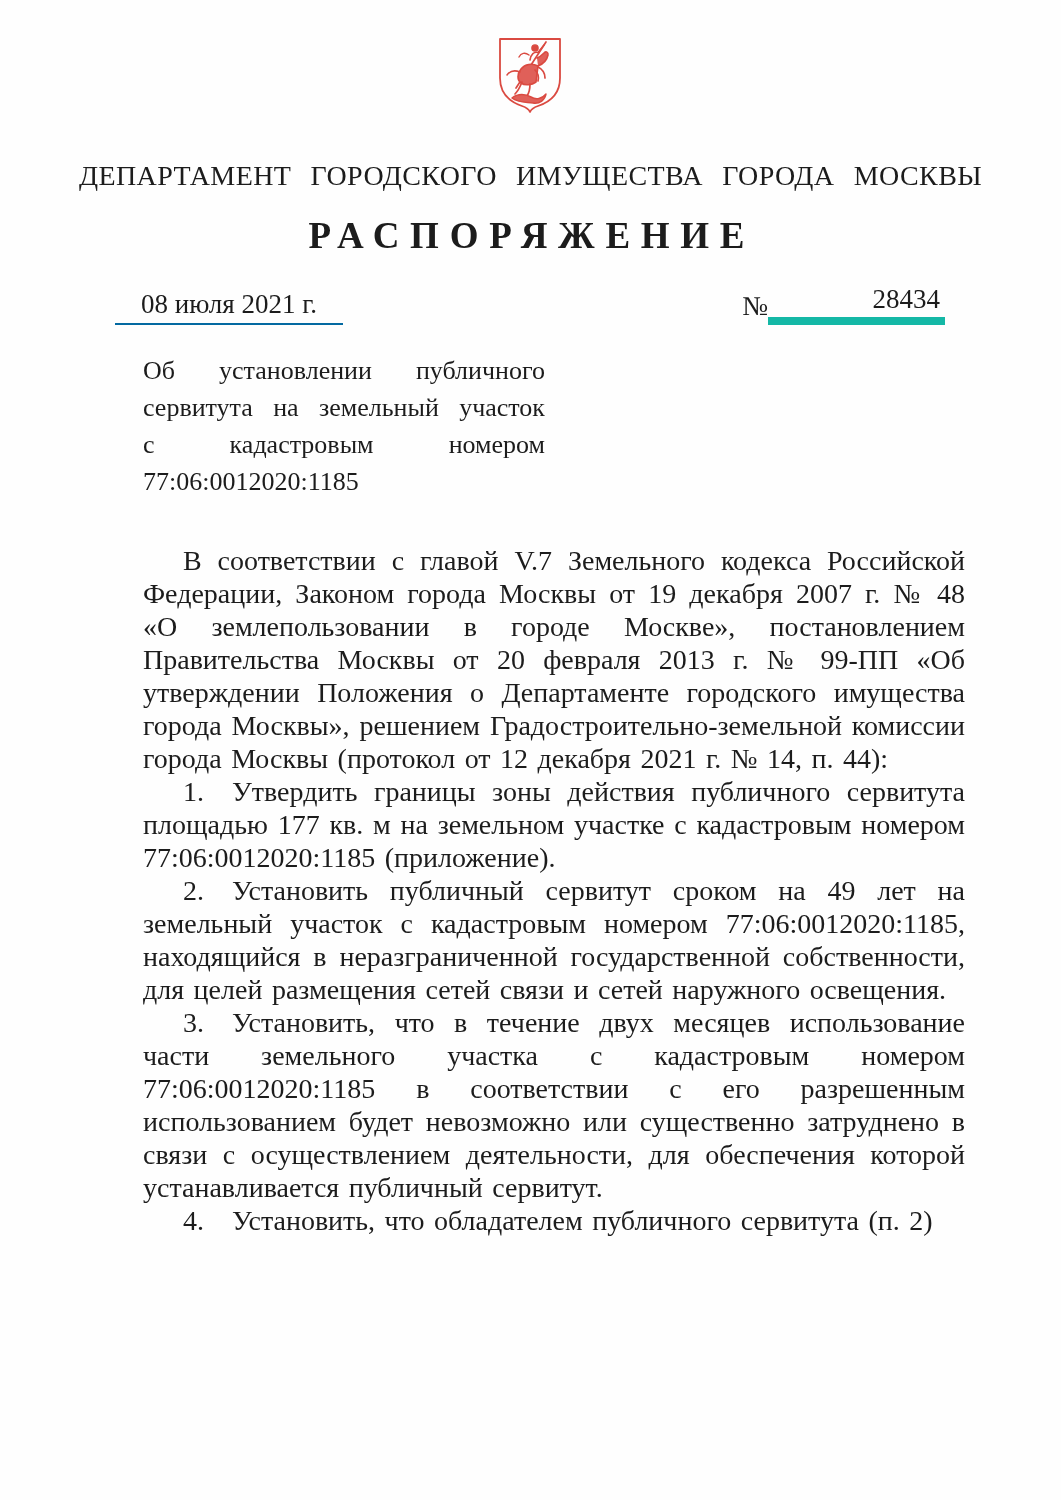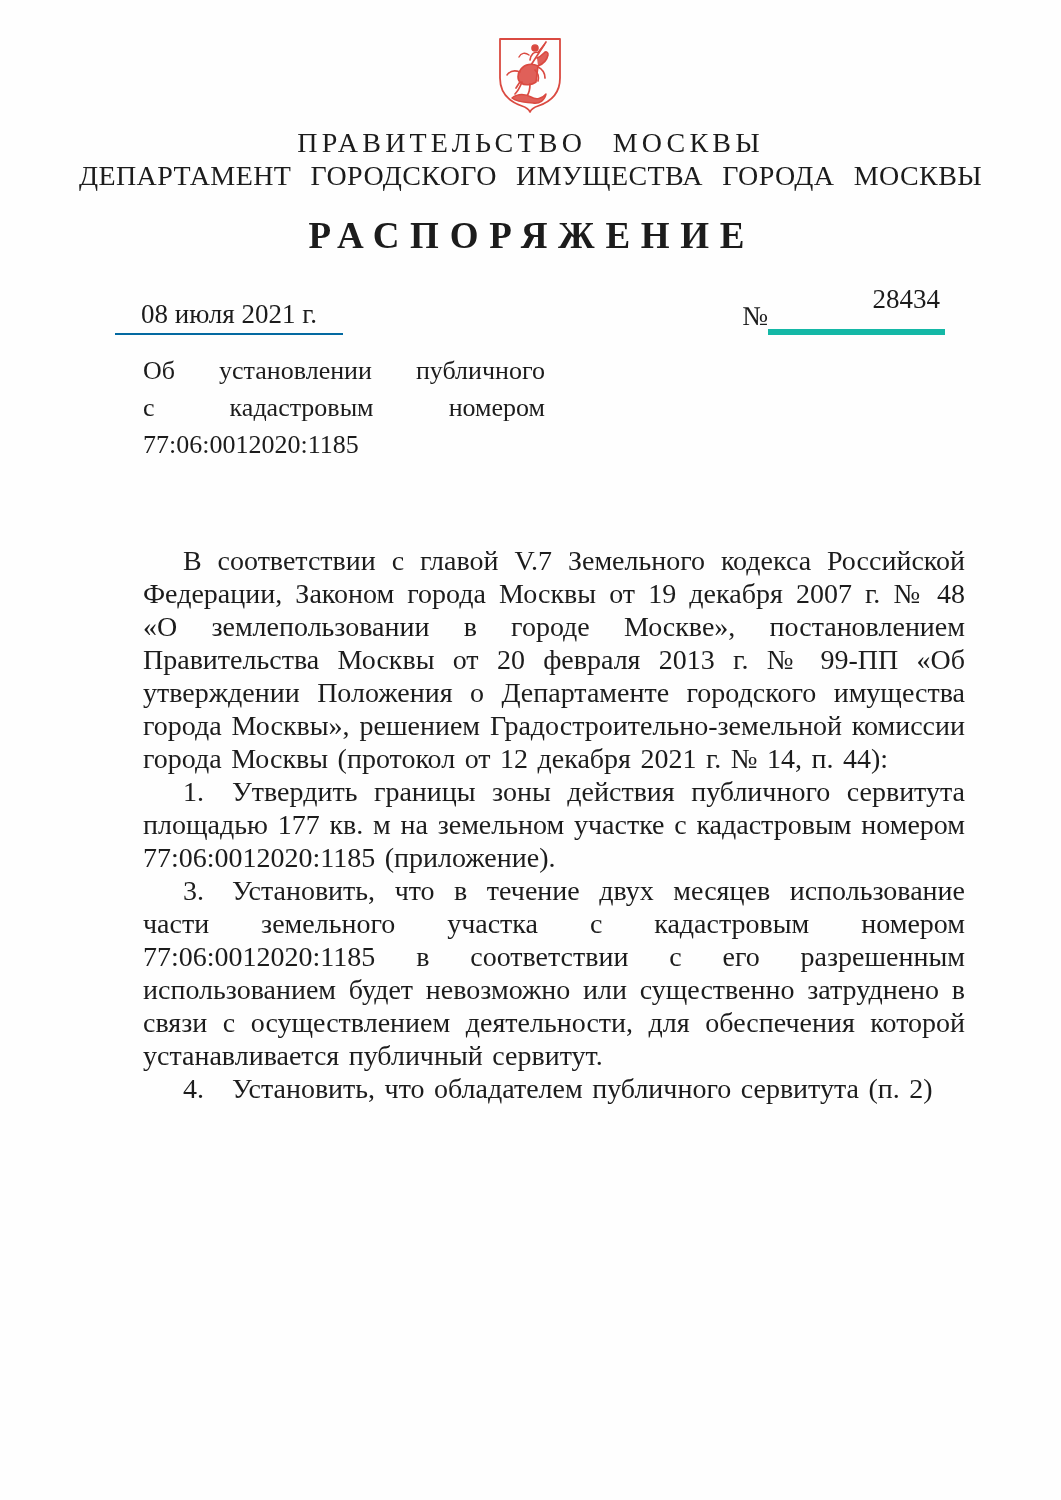--- a/index.html
+++ b/index.html
@@ -32,22 +32,22 @@
     display:flex; justify-content:space-between; align-items:flex-end;
     font-size:27px;
   }
   .date-box {
     width:228px; border-bottom:2px solid #0369a1;
     text-align:center; padding-bottom:3px; white-space:nowrap;
   }
   .num-group { display:flex; align-items:flex-end; }
   .num-sign { padding-bottom:3px; }
   .num-line {
-    width:172px; border-bottom:6px solid #14b8a6;
-    text-align:right; padding:0 5px 14px 0; white-space:nowrap;
+    width:172px; border-bottom:8px solid #14b8a6;
+    text-align:right; padding:0 5px 2px 0; white-space:nowrap;
   }
   .subject {
     position:absolute; top:352px; left:143px; width:402px;
     font-weight:normal; font-size:26px; line-height:37px;
   }
   .subject .jline { text-align:justify; text-align-last:justify; }
   .body-text {
     position:absolute; top:544px; left:143px; width:822px;
     font-size:28px; line-height:33px;
   }
@@ -69,38 +69,39 @@
       <path d="M35 19 C31 16 27 17 25 21" stroke-width="1.4"></path>
       <path d="M44 30 C49 28 53 24 54 19 C54.5 16 52 15 50 17 C48.5 18.5 46 21 43 22" stroke-width="1.6" fill="#e06059"></path>
       <path d="M44 30 C38 27 31 28 27 33 C23 38 23 44 27 47 C31 50 38 49 42 46 Z" stroke-width="1.6" fill="#e06059"></path>
       <path d="M44 31 C48 33 51 37 51 42 M41 34 C44 37 45 41 44 45" stroke-width="1.7"></path>
       <path d="M28 46 C26 51 24 55 21 58 M36 48 C36 53 35 57 33 60" stroke-width="1.7"></path>
       <path d="M26 36 C21 34 16 35 13 39" stroke-width="1.5"></path>
       <path d="M18 62 C24 57 32 58 37 61 C42 64 48 63 52 58 C51 64 46 68 39 67 C32 66 24 67 18 62 Z" stroke-width="1.5" fill="#e06059"></path>
     </g>
   </svg>
 
-  <div class="org1">ПРАВИТЕЛЬСТВО  МОСКВЫ</div>
   <div class="org2">ДЕПАРТАМЕНТ  ГОРОДСКОГО  ИМУЩЕСТВА  ГОРОДА  МОСКВЫ</div>
   <div class="doctype">РАСПОРЯЖЕНИЕ</div>
 
   <div class="requisites">
     <div class="date-box">08 июля 2021 г.</div>
     <div class="num-group">
       <span class="num-sign">№</span>
       <span class="num-line">28434</span>
     </div>
   </div>
 
   <div class="subject">
     <div class="jline">Об установлении публичного</div>
+    <div class="jline">сервитута на земельный участок</div>
     <div class="jline">с кадастровым номером</div>
     <div class="lline">77:06:0012020:1185</div>
   </div>
 
   <div class="body-text">
     <p>В соответствии с главой V.7 Земельного кодекса Российской Федерации, Законом города Москвы от 19 декабря 2007 г. № 48 «О землепользовании в городе Москве», постановлением Правительства Москвы от 20 февраля 2013 г. № 99-ПП «Об утверждении Положения о Департаменте городского имущества города Москвы», решением Градостроительно-земельной комиссии города Москвы (протокол от 12 декабря 2021 г. № 14, п. 44):</p>
     <p>1. Утвердить границы зоны действия публичного сервитута площадью 177 кв. м на земельном участке с кадастровым номером 77:06:0012020:1185 (приложение).</p>
+    <p>2. Установить публичный сервитут сроком на 49 лет на земельный участок с кадастровым номером 77:06:0012020:1185, находящийся в неразграниченной государственной собственности, для целей размещения сетей связи и сетей наружного освещения.</p>
     <p>3. Установить, что в течение двух месяцев использование части земельного участка с кадастровым номером 77:06:0012020:1185 в соответствии с его разрешенным использованием будет невозможно или существенно затруднено в связи с осуществлением деятельности, для обеспечения которой устанавливается публичный сервитут.</p>
     <p>4. Установить, что обладателем публичного сервитута  (п. 2)</p>
   </div>
 
 </div>
 
 </body></html>

